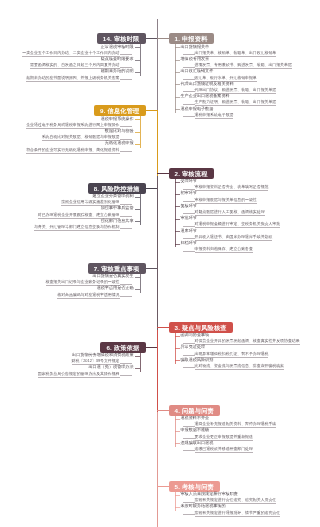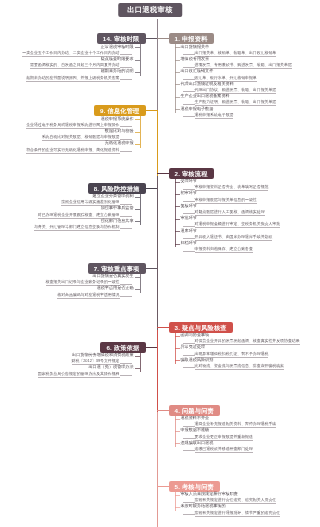--- a/index.html
+++ b/index.html
@@ -50,21 +50,20 @@
   }
   .det.ul { border-bottom:0.8px solid #b9b2b6; }
 
   .right { text-align:left; }
   .left  { text-align:right; }
 </style>
 </head>
 <body>
 
 <div id="canvas">
-    <div class="root">出口退税审核</div>
     <div class="trunk" style="left: 157px; top: 19px; height: 91px; background: rgb(141, 129, 137);"></div>
     <div class="trunk" style="left: 157px; top: 110px; height: 66px; background: rgb(217, 155, 28);"></div>
     <div class="trunk" style="left: 157px; top: 176px; height: 154px; background: rgb(107, 90, 99);"></div>
     <div class="trunk" style="left: 157px; top: 330px; height: 82px; background: rgb(208, 80, 74);"></div>
     <div class="trunk" style="left: 157px; top: 412px; height: 115px; background: rgb(226, 154, 148);"></div>
     <div class="hdr" style="top: 33px; background: rgb(155, 139, 134); left: 168.5px;">1. 申报资料</div>
     <div class="conn" style="top: 38px; background: rgb(155, 139, 134); left: 157px; width: 11.5px;"></div>
     <div class="vrail" style="left: 174.5px; top: 43px; height: 69.7px; background: rgb(155, 139, 134); opacity: 0.75;"></div>
     <div class="tick" style="top: 47.1px; background: rgb(155, 139, 134); opacity: 0.7; left: 174.5px; width: 5px;"></div>
     <div class="lbl right" style="top: 44.5px; left: 180.5px;">出口货物报关单</div>

